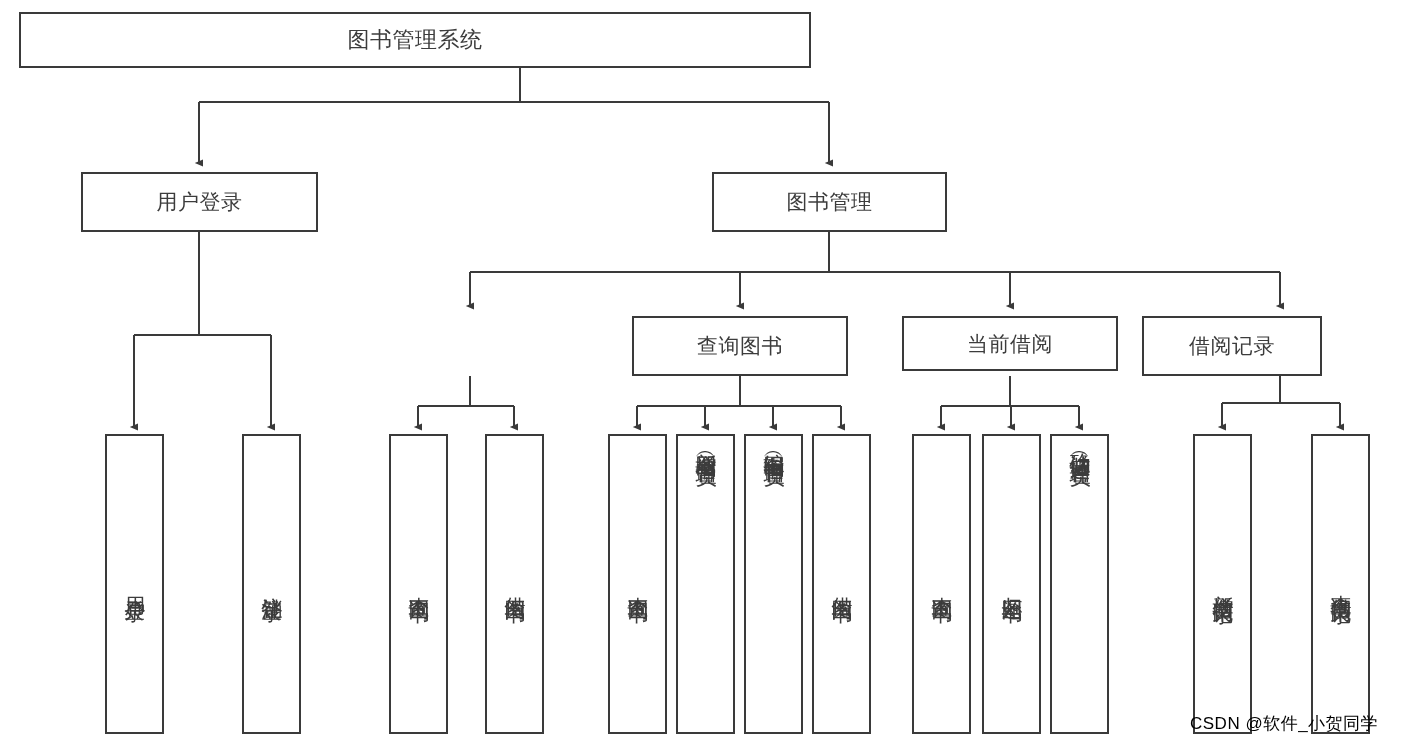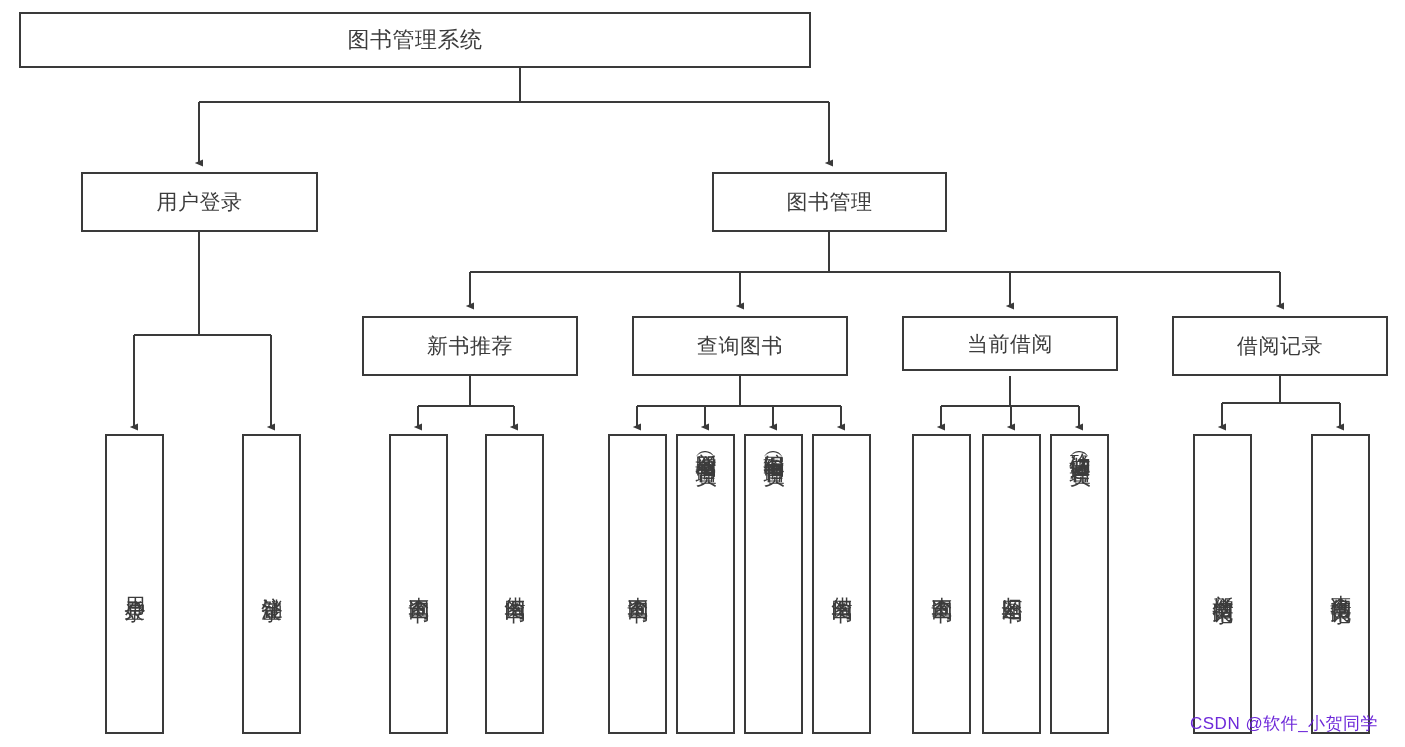--- a/index.html
+++ b/index.html
@@ -67,21 +67,21 @@
     white-space: nowrap;
   }
   .node.vertical.align-center {
     align-items: center;
   }
   .watermark {
     position: absolute;
     left: 1190px;
     top: 712px;
     font-size: 17px;
-    color: #6d28d9;
+    color: #000000;
     white-space: nowrap;
     letter-spacing: 0.5px;
     font-family: "Liberation Sans", "DejaVu Sans", sans-serif;
   }
 </style>
 </head>
 <body>
 
 <div id="diagram-root">
 
@@ -140,30 +140,27 @@
     <span class="node-label">图书管理系统</span>
   </div>
 
   <div class="node horizontal" style="left:81px; top:172px; width:237px; height:60px;">
     <span class="node-label">用户登录</span>
   </div>
   <div class="node horizontal" style="left:712px; top:172px; width:235px; height:60px;">
     <span class="node-label">图书管理</span>
   </div>
 
-  <div class="node horizontal" style="left:362px; top:316px; width:216px; height:60px;">
-    <span class="node-label">新书推荐</span>
-  </div>
   <div class="node horizontal" style="left:632px; top:316px; width:216px; height:60px;">
     <span class="node-label">查询图书</span>
   </div>
   <div class="node horizontal" style="left:902px; top:316px; width:216px; height:55px;">
     <span class="node-label">当前借阅</span>
   </div>
-  <div class="node horizontal" style="left:1172px; top:316px; width:216px; height:60px;text-align:center;">
+  <div class="node horizontal" style="left:1142px; top:316px; width:180px; height:60px;text-align:center;">
     <span class="node-label">借阅记录</span>
   </div>
 
   <div class="node vertical align-center" style="left:105px; top:434px; width:59px; height:300px;">
     <span class="node-label">用户登录</span>
   </div>
   <div class="node vertical align-center" style="left:242px; top:434px; width:59px; height:300px;">
     <span class="node-label">注销登录</span>
   </div>
 

